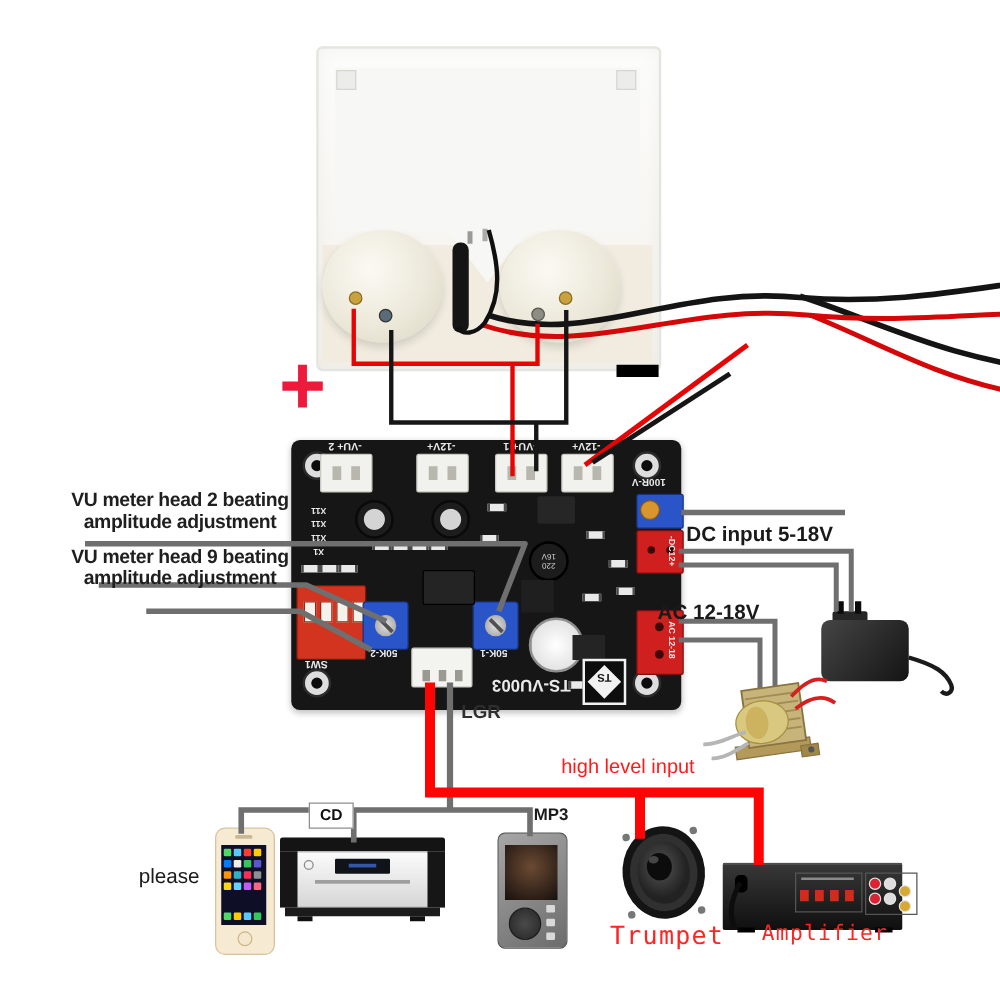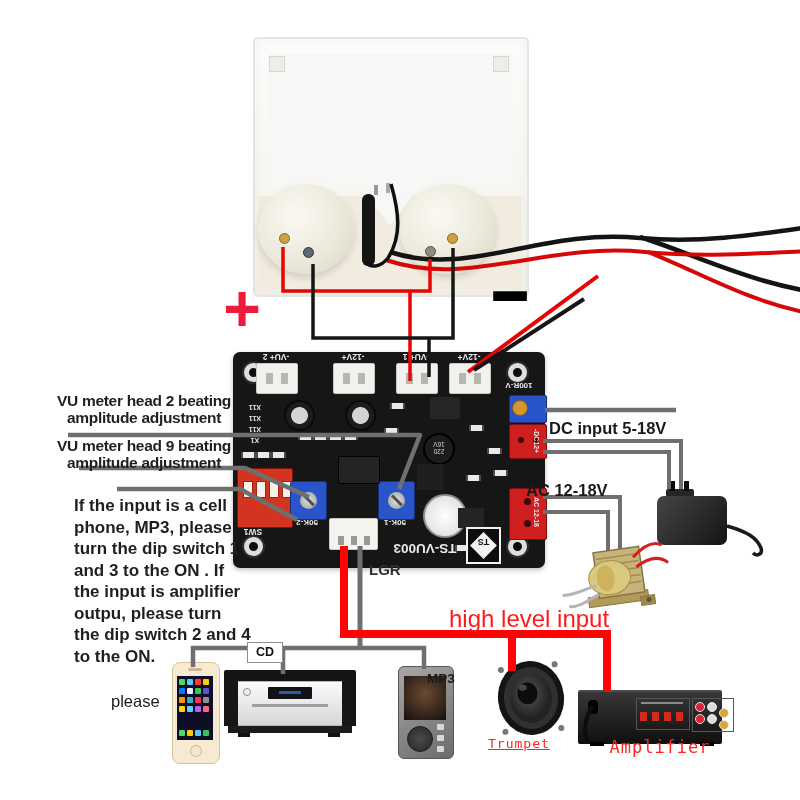--- a/index.html
+++ b/index.html
@@ -293,33 +293,25 @@
     </g>
   </svg>
 
   <div class="abs" style="left:214px;top:280px;width:56px;height:56px;font-size:56px;font-weight:bold;color:#ee1a3c;line-height:56px;text-align:center;transform:scale(1.15,1.2);">+</div>
   <div class="abs" style="left:482px;top:268px;width:56px;height:56px;font-size:56px;font-weight:bold;color:#000;line-height:56px;text-align:center;transform:scale(1.2,1.6);">−</div>
 
   <div class="abs blk-label pre" style="left:48px;top:392px;width:192px;">VU meter head 2 beating
 amplitude adjustment</div>
   <div class="abs blk-label pre" style="left:48px;top:437px;width:192px;">VU meter head 9 beating
 amplitude adjustment</div>
-  <div class="abs pre" style="left:74px;top:495px;width:218px;font-weight:bold;font-size:17px;line-height:21.5px;color:#1f1f1f;">If the input is a cell
-phone, MP3, please
-turn the dip switch 1
-and 3 to the ON . If
-the input is amplifier
-outpu, please turn
-the dip switch 2 and 4
-to the ON.</div>
 
   <div class="abs" style="left:549px;top:419px;font-weight:bold;font-size:16.5px;">DC input 5-18V</div>
   <div class="abs" style="left:526px;top:481px;font-weight:bold;font-size:16.5px;">AC 12-18V</div>
-  <div class="abs red-txt" style="left:449px;top:605px;font-size:24px;color:#ff1a1a;">high level input</div>
+  <div class="abs red-txt" style="left:449px;top:605px;font-size:16px;color:#ff1a1a;">high level input</div>
   <div class="abs" style="left:369px;top:561px;font-size:15px;font-weight:bold;color:#2e2e2e;">LGR</div>
 
   <div class="abs" style="left:247px;top:642px;width:34px;height:19px;background:#fff;border:1.5px solid #8d8d8d;font-size:12.5px;font-weight:bold;text-align:center;line-height:19px;color:#111;">CD</div>
-  <div class="abs" style="left:427px;top:671px;font-size:13.5px;font-weight:bold;color:#1c1c1c;">MP3</div>
+  <div class="abs" style="left:427px;top:644px;font-size:13.5px;font-weight:bold;color:#1c1c1c;">MP3</div>
   <div class="abs" style="left:111px;top:692px;font-size:16.5px;color:#1b1b1b;">please</div>
-  <div class="abs mono red-txt" style="left:488px;top:736px;width:86px;text-align:left;font-size:13px;letter-spacing:1px;text-decoration:underline;">Trumpet</div>
+  <div class="abs mono red-txt" style="left:488px;top:736px;width:86px;text-align:right;font-size:20px;letter-spacing:1px;">Trumpet</div>
   <div class="abs mono red-txt" style="left:594px;top:737px;width:132px;text-align:center;font-size:17px;letter-spacing:1px;">Amplifier</div>
 
 </div>
 
 </body></html>

